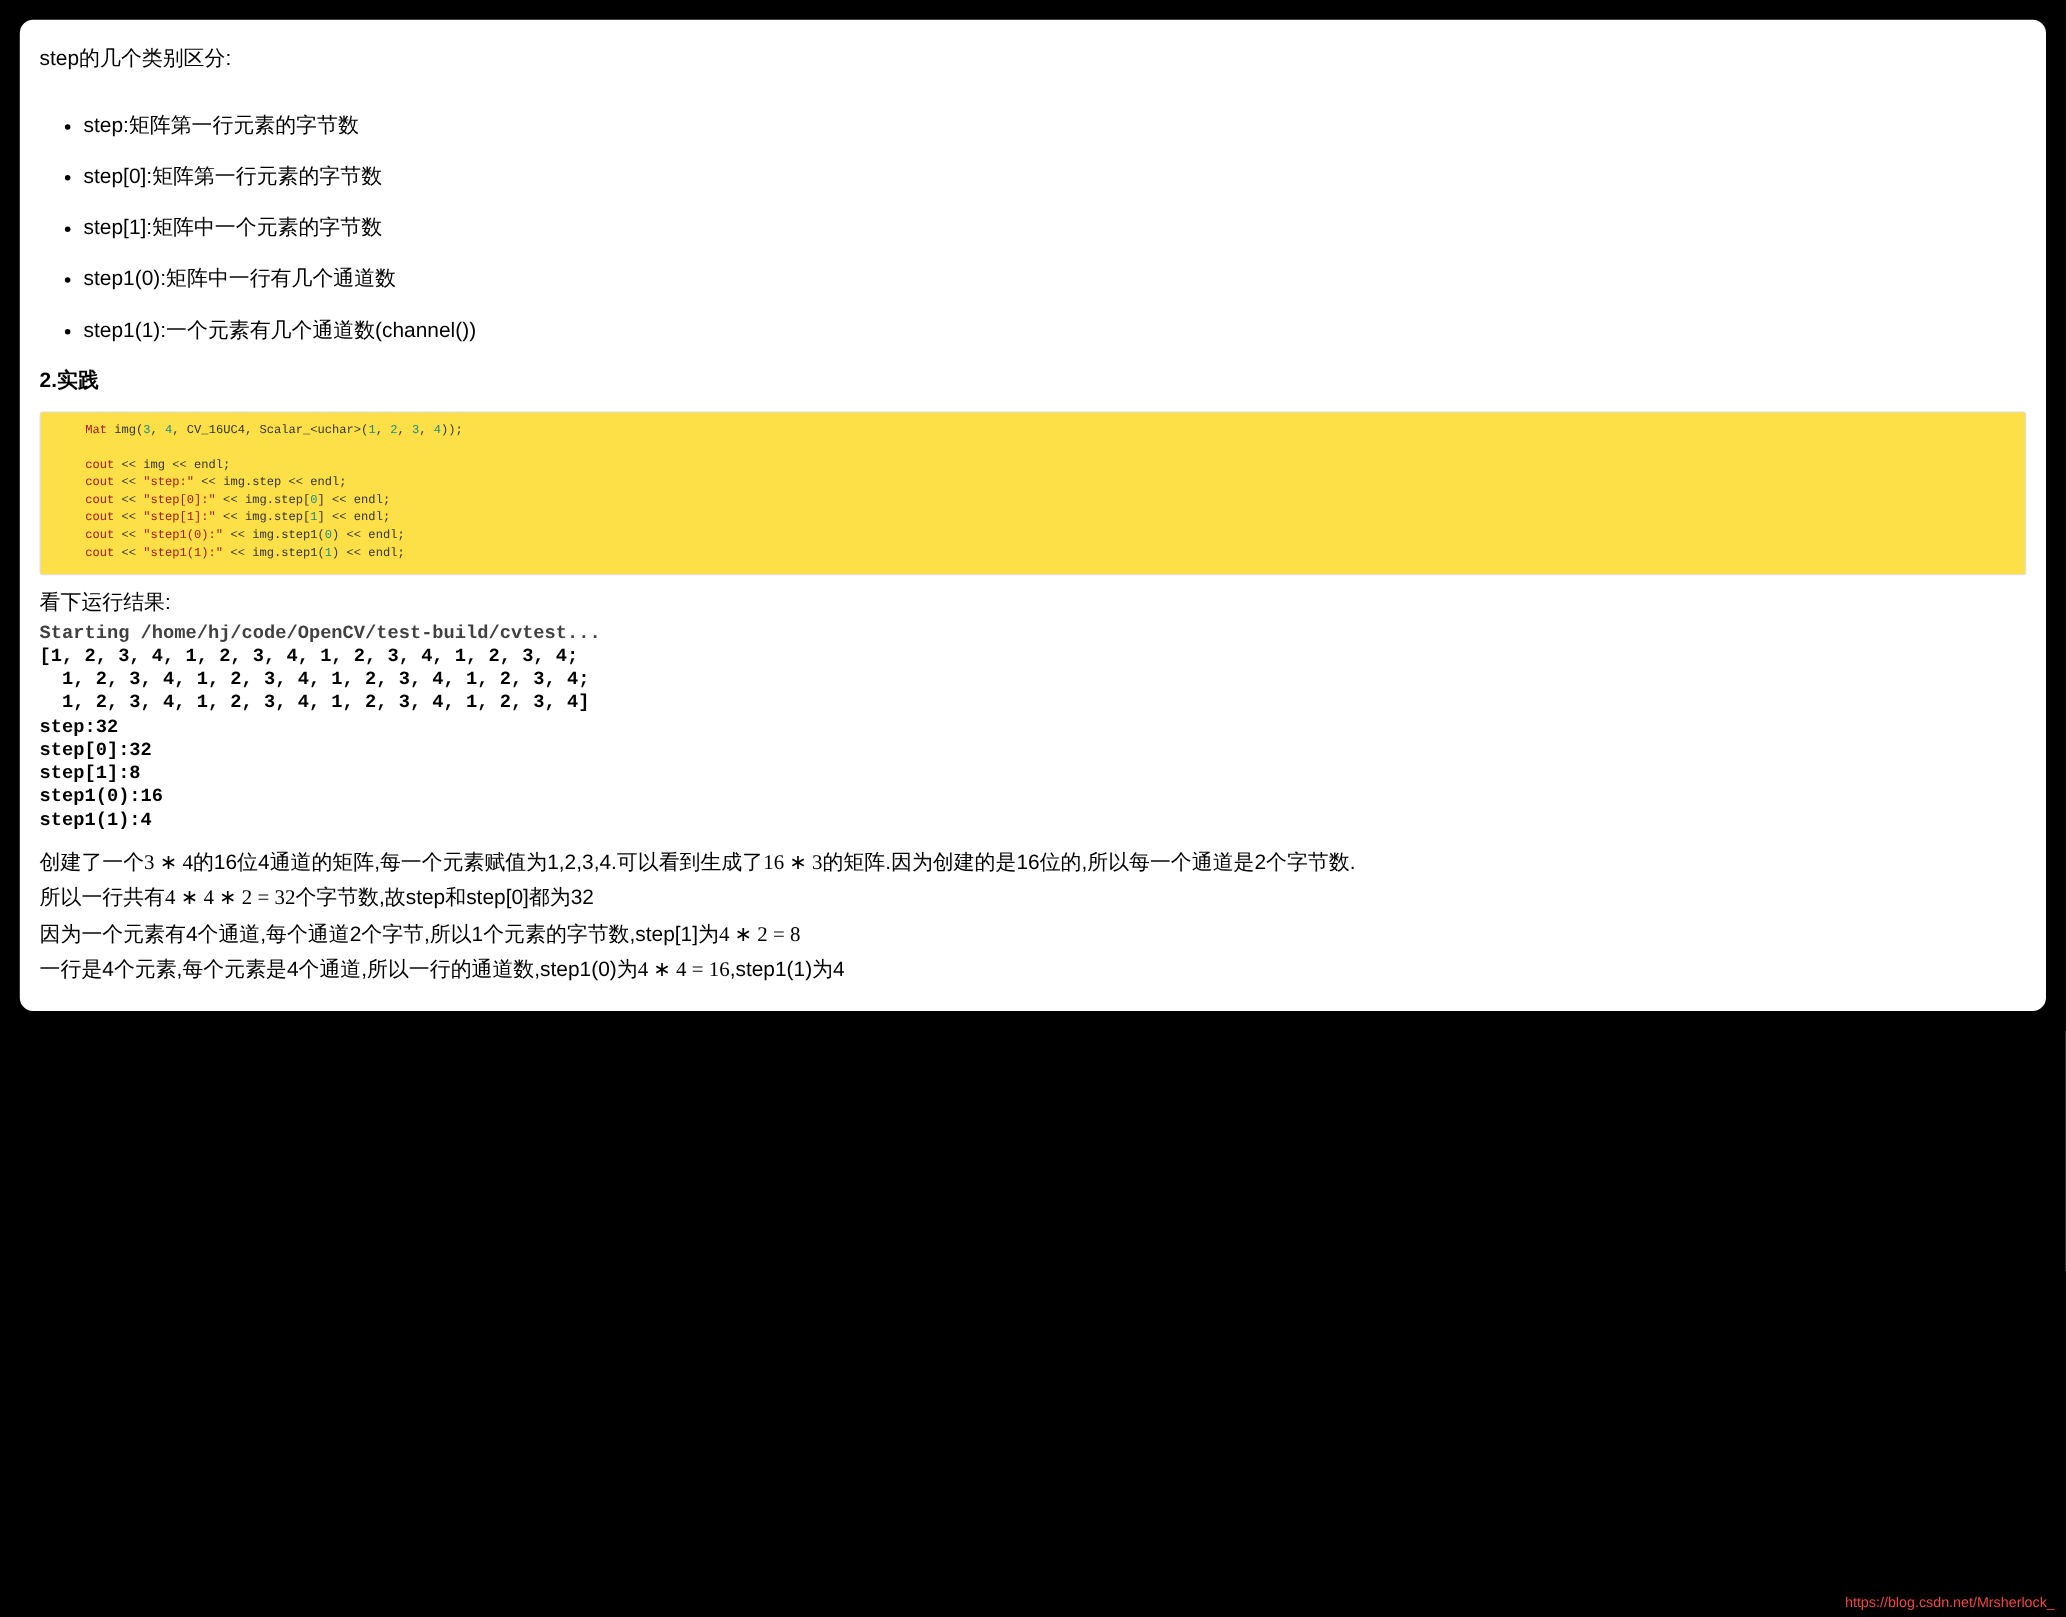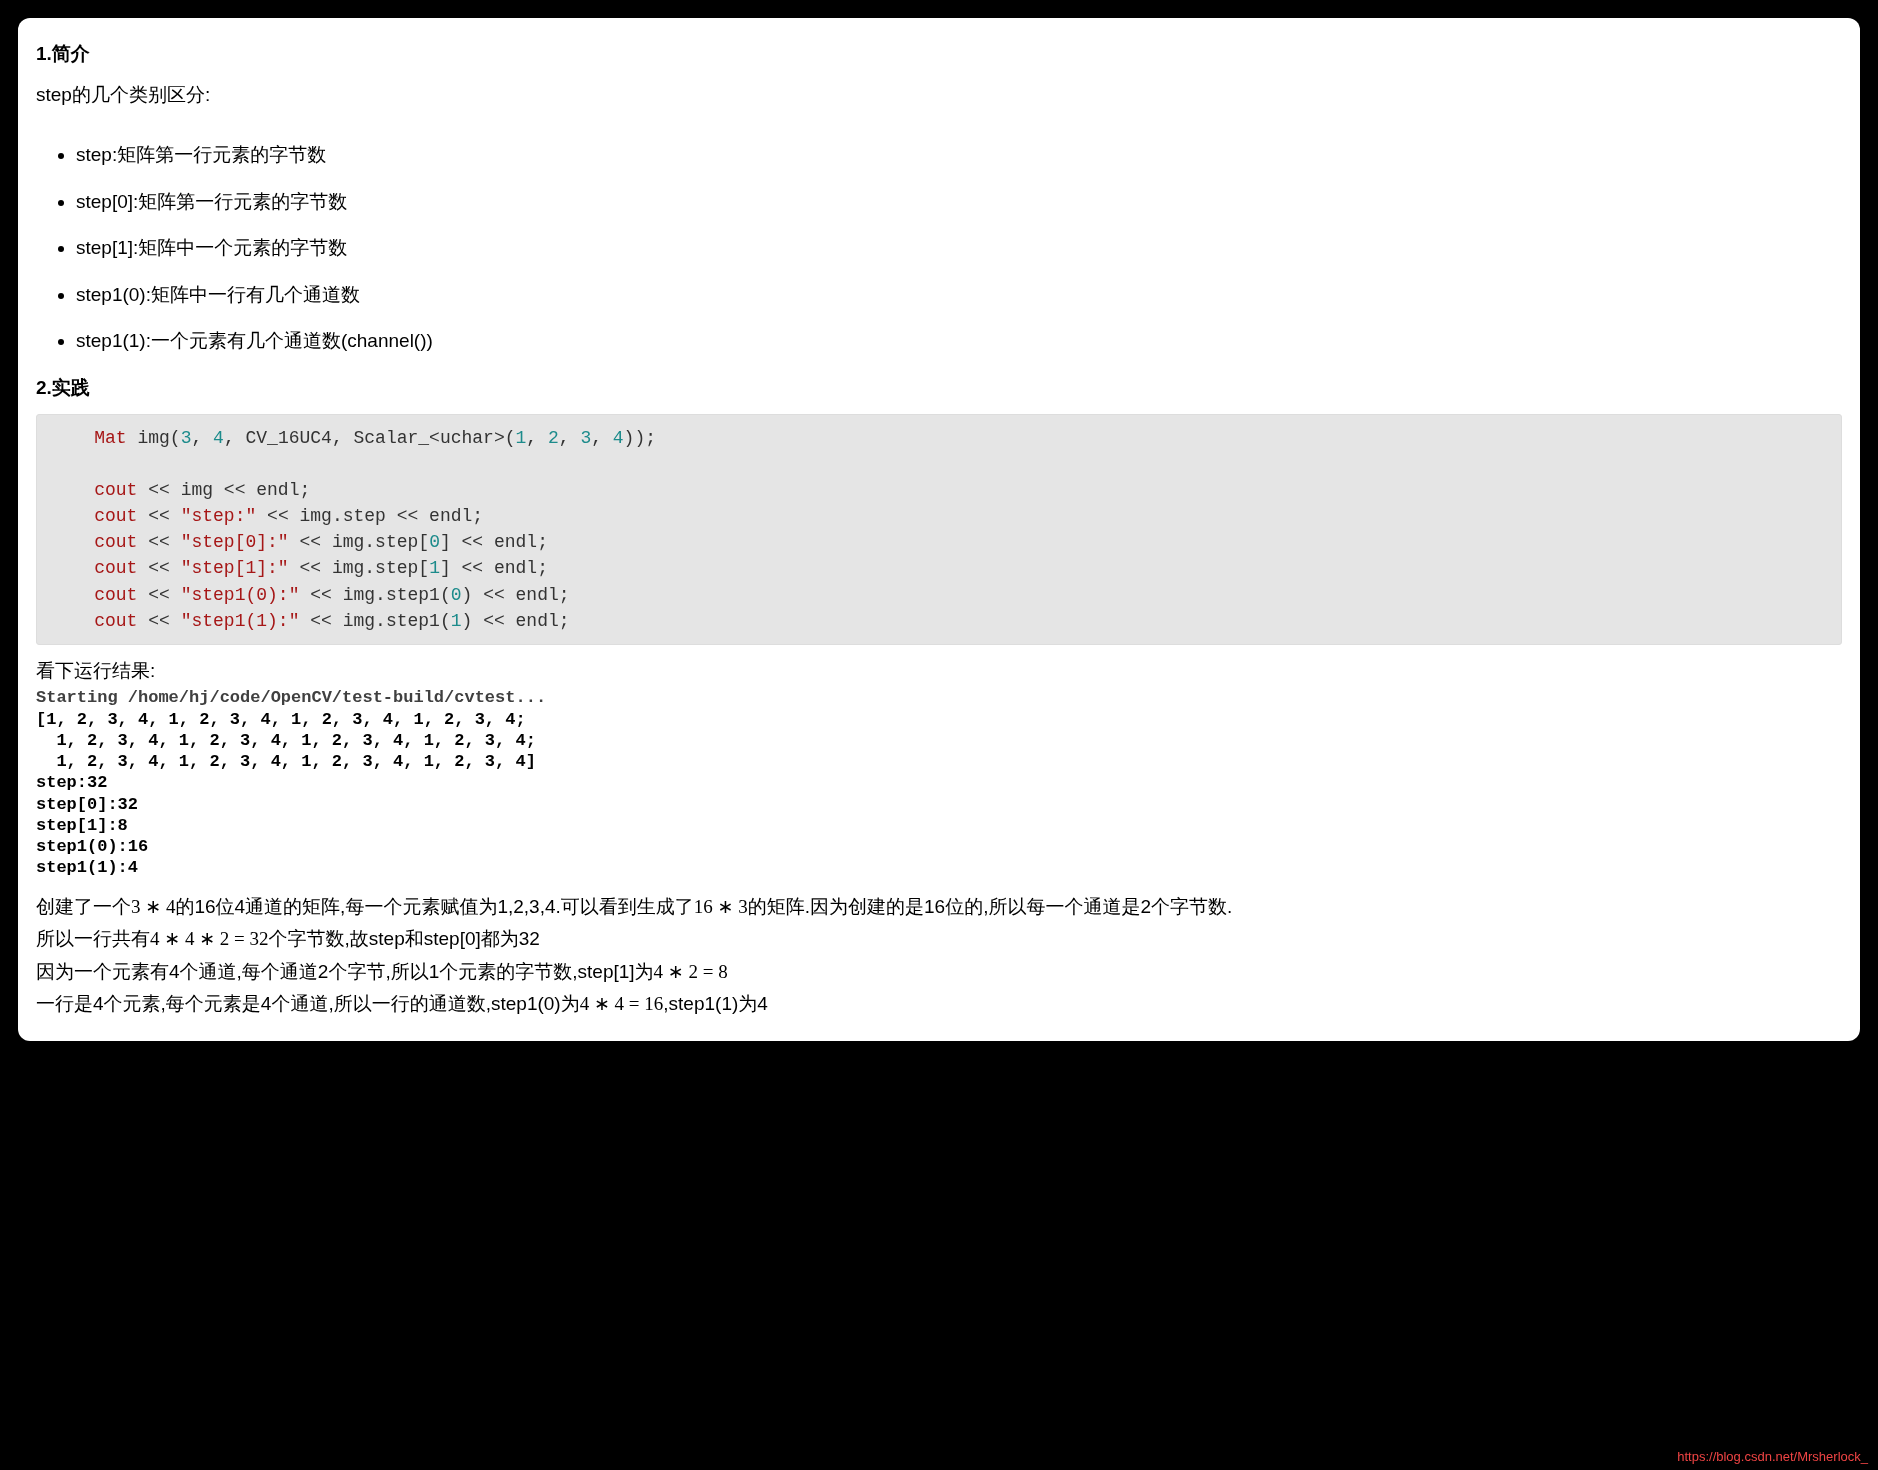--- a/index.html
+++ b/index.html
@@ -26,26 +26,26 @@
   }
   ul.defs {
     margin: 0 0 16px 0;
     padding-left: 40px;
   }
   ul.defs li {
     margin: 18px 0;
     list-style: disc;
   }
   .code-block {
-    background: #e5e5e5;
+    background: #fde047;
     border: 1px solid #ddd;
     border-radius: 3px;
     padding: 10px 14px;
     font-family: "Courier New", Consolas, monospace;
-    font-size: 18px;
+    font-size: 11px;
     line-height: 1.45;
     white-space: pre;
     overflow-x: auto;
     margin: 8px 0 12px 0;
     color:#333;
   }
   .code-block .kw { color: #a61717; } 
   .code-block .ty { color: #a61717; }
   .code-block .str { color: #a61717; }
   .code-block .num { color: #1c8b8b; }
@@ -86,21 +86,20 @@
     color: #ef4444;
     font-size: 13px;
     font-family: sans-serif;
   }
 </style>
 </head>
 <body>
 
 <div class="page">
 
-  <div class="section-title">1.简介</div>
 
   <div class="intro">step的几个类别区分:</div>
 
   <ul class="defs">
     <li>step:矩阵第一行元素的字节数</li>
     <li>step[0]:矩阵第一行元素的字节数</li>
     <li>step[1]:矩阵中一个元素的字节数</li>
     <li>step1(0):矩阵中一行有几个通道数</li>
     <li>step1(1):一个元素有几个通道数(channel())</li>
   </ul>

